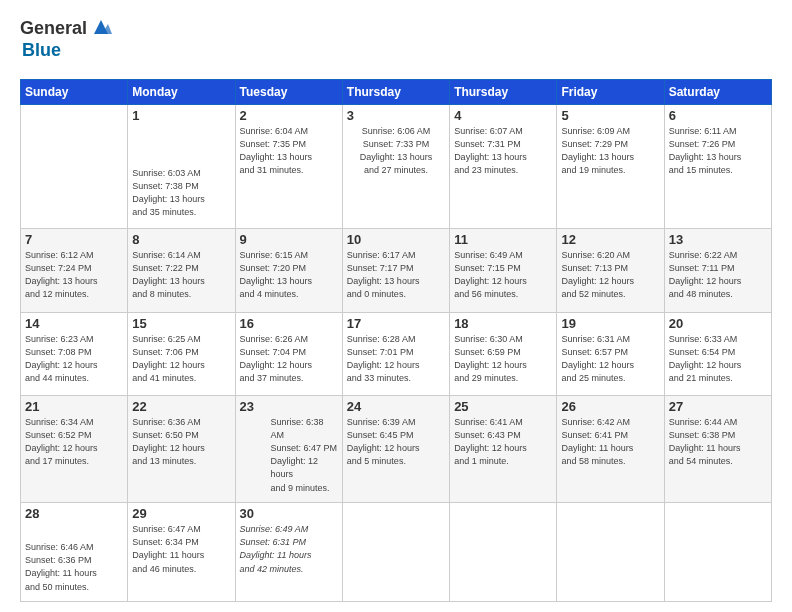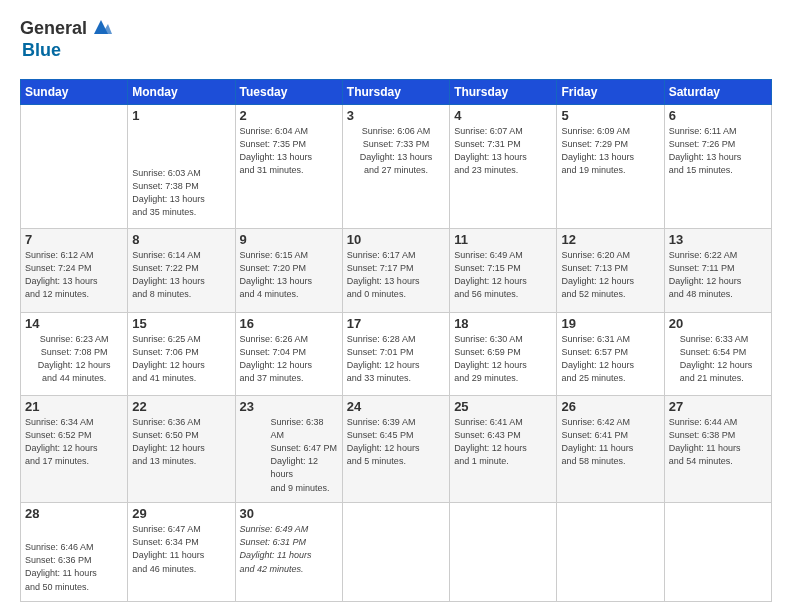--- a/index.html
+++ b/index.html
@@ -208,21 +208,21 @@
             <span class="day-number">13</span>
             <div class="day-info" style="white-space: pre-line;">Sunrise: 6:22 AM
 Sunset: 7:11 PM
 Daylight: 12 hours
 and 48 minutes.</div>
           </td>
         </tr>
         <tr class="row-bg-white">
           <td>
             <span class="day-number">14</span>
-            <div class="day-info" style="white-space: pre-line; text-align: center;">Sunrise: 6:23 AM
+            <div class="day-info" style="white-space: pre-line;">Sunrise: 6:23 AM
 Sunset: 7:08 PM
 Daylight: 12 hours
 and 44 minutes.</div>
           </td>
           <td>
             <span class="day-number">15</span>
             <div class="day-info" style="white-space: pre-line;">Sunrise: 6:25 AM
 Sunset: 7:06 PM
 Daylight: 12 hours
 and 41 minutes.</div>
@@ -250,21 +250,21 @@
           </td>
           <td>
             <span class="day-number">19</span>
             <div class="day-info" style="white-space: pre-line;">Sunrise: 6:31 AM
 Sunset: 6:57 PM
 Daylight: 12 hours
 and 25 minutes.</div>
           </td>
           <td>
             <span class="day-number">20</span>
-            <div class="day-info" style="white-space: pre-line; margin-left: 11px;">Sunrise: 6:33 AM
+            <div class="day-info" style="white-space: pre-line;">Sunrise: 6:33 AM
 Sunset: 6:54 PM
 Daylight: 12 hours
 and 21 minutes.</div>
           </td>
         </tr>
         <tr class="row-bg-light">
           <td>
             <span class="day-number">21</span>
             <div class="day-info" style="white-space: pre-line;">Sunrise: 6:34 AM
 Sunset: 6:52 PM

